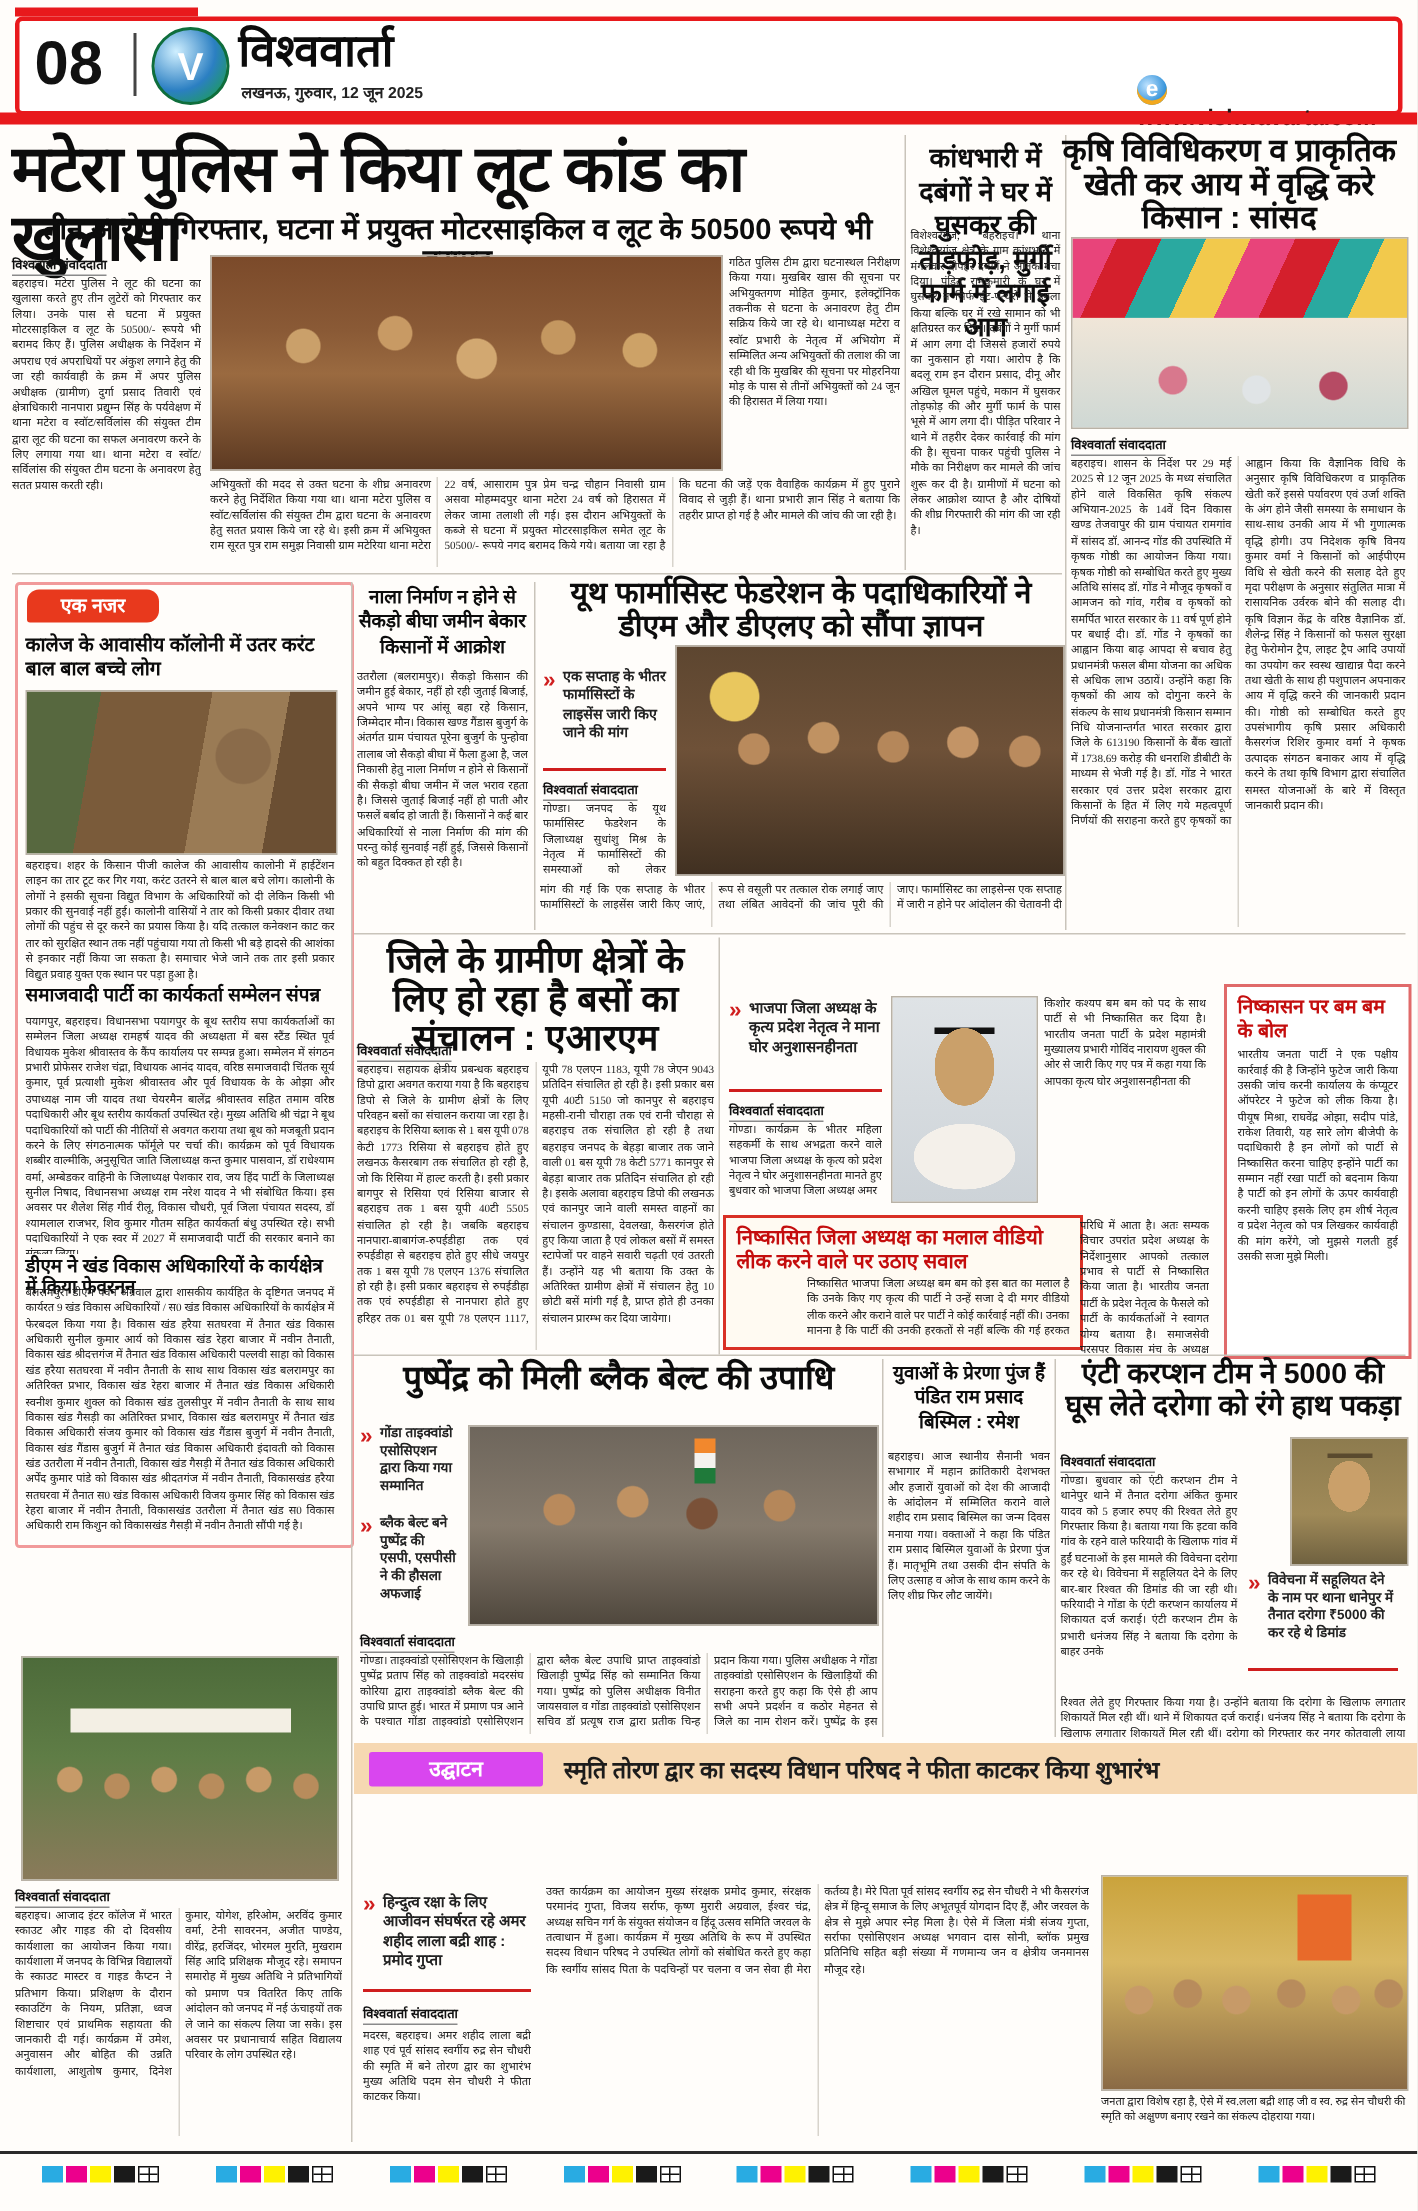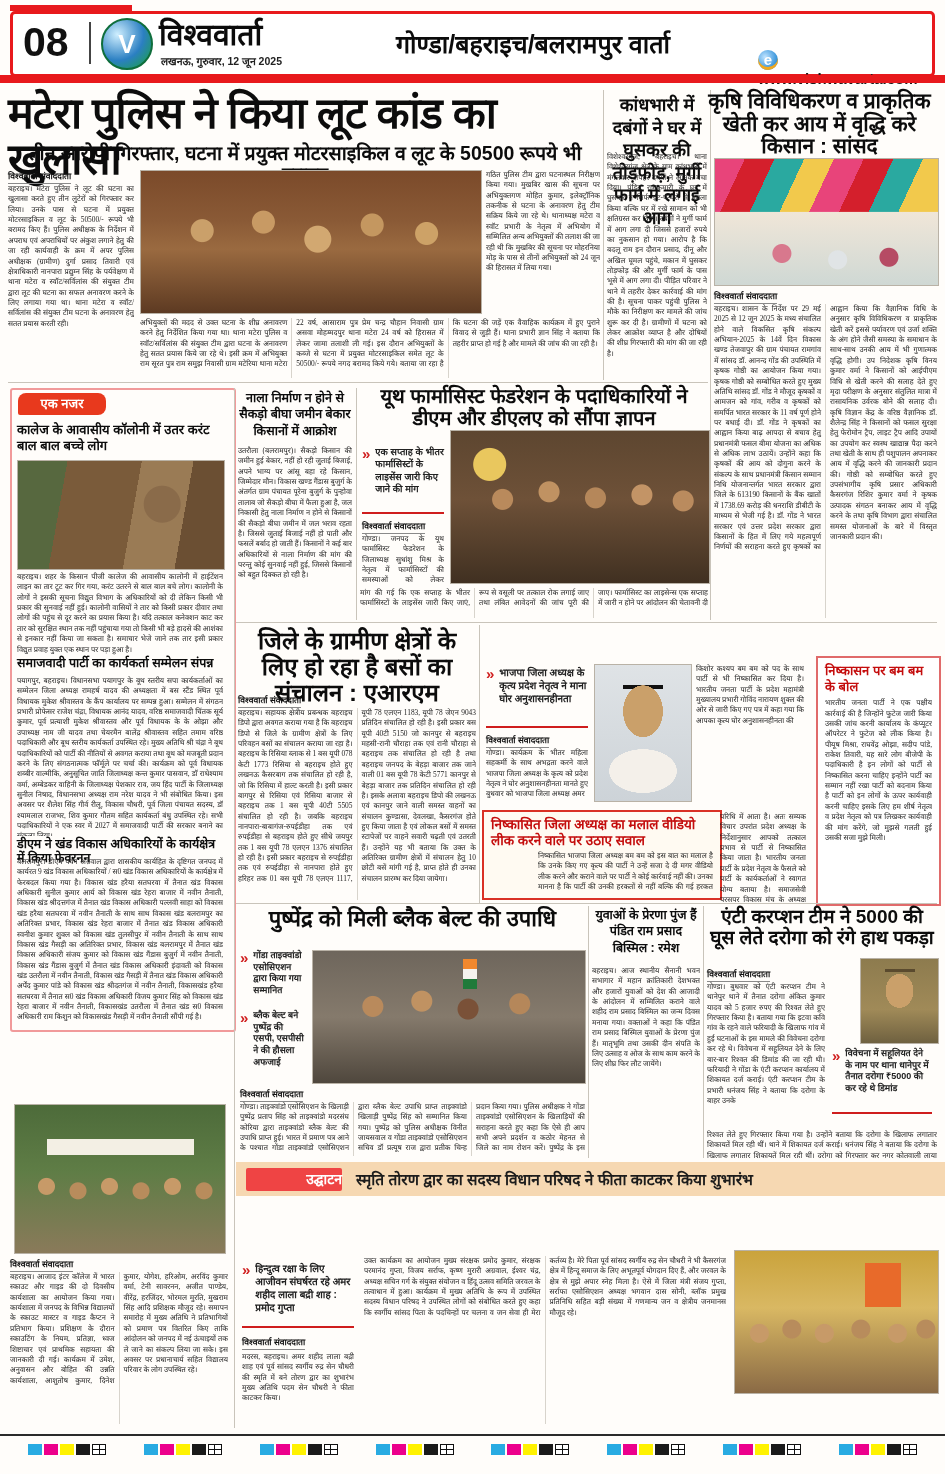--- a/index.html
+++ b/index.html
@@ -37,22 +37,22 @@
   
   .eknazar-box{border:2px solid #f19a9a;border-radius:3px;}
   .eknazar-label{background:#e8391d;color:#fff;font-family:"Liberation Sans",sans-serif;font-weight:bold;
                  font-size:13px;text-align:center;line-height:22px;border-radius:8px 8px 8px 2px;}
   .redbox{border:2px solid #d93025;background:#fffaf2;padding:5px 7px;}
   .redbox .rb-title{color:#c40d0d;font-family:"Liberation Sans",sans-serif;font-weight:bold;font-size:13.5px;line-height:1.15;}
   .sidebox{border:2px solid #e06a6a;background:#fff;padding:5px 7px;}
   .sidebox .sb-title{color:#c40d0d;font-family:"Liberation Sans",sans-serif;font-weight:bold;font-size:13px;line-height:1.2;}
   
   .strip{background:#f6d8b2;display:flex;align-items:center;gap:14px;padding-left:10px;}
-  .strip-label{background:#ef4444;color:#fff;font-family:"Liberation Sans",sans-serif;font-weight:bold;
-               font-size:14px;text-align:right;line-height:23px;width:96px;border-radius:2px;}
+  .strip-label{background:#d946ef;color:#fff;font-family:"Liberation Sans",sans-serif;font-weight:bold;
+               font-size:14px;text-align:center;line-height:23px;width:116px;border-radius:2px;}
   .strip-text{font-family:"Liberation Sans",sans-serif;font-weight:bold;font-size:15.5px;color:#1c1c1c;}
   
   .cmyk-row{display:flex;justify-content:space-between;padding:0 28px;}
   .cmyk-g{display:flex;gap:2px;}
   .sq{width:14px;height:11px;display:inline-block;}
   .reg{width:14px;height:11px;border:1px solid #111;box-sizing:border-box;
        background:linear-gradient(#111,#111) center/100% 1px no-repeat,
                   linear-gradient(#111,#111) center/1px 100% no-repeat,#fff;}
 </style>
 </head>
@@ -62,21 +62,20 @@
 
   <div class="abs" style="left:10px;top:5px;width:122px;height:6px;background:#e8191c;"></div>
   <div class="abs hdr-frame" style="left:10px;top:11px;width:919px;height:60px;">
     <div class="abs pagenum" style="left:10px;top:8px;">08</div>
     <div class="abs" style="left:76px;top:8px;width:2px;height:42px;background:#444;"></div>
     <div class="abs logo" style="left:88px;top:4px;">
         <span>V</span>
       </div>
     <div class="abs masthead" style="left:146px;top:6px;">विश्ववार्ता</div>
     <div class="abs dateline" style="left:148px;top:40px;">लखनऊ,  गुरुवार, 12 जून 2025</div>
-    <div class="abs region" style="left:340px;top:12px;width:360px;">गोण्डा/बहराइच/बलरामपुर वार्ता</div>
     <div class="abs site" style="left:745px;top:33px;">
       <span class="eicon">e</span>
       <span>www.vishwavarta.com</span>
     </div>
   </div>
   <div class="abs" style="left:0;top:75px;width:945px;height:8px;background:#e8191c;"></div>
 
   <div class="abs hl hl-left" style="left:8px;top:90px;width:594px;font-size:43px;letter-spacing:-1px;">मटेरा पुलिस ने किया लूट कांड का खुलासा</div>
   <div class="abs hl" style="left:8px;top:143px;width:594px;font-size:19.5px;">तीन आरोपी गिरफ्तार, घटना में प्रयुक्त मोटरसाइकिल व लूट के 50500 रूपये भी बरामद</div>
   <div class="abs byline" style="left:8px;top:170px;">विश्ववार्ता संवाददाता</div>
@@ -256,20 +255,21 @@
   <div class="abs photo" style="left:734px;top:1250px;width:203px;height:142px;
        background:
         radial-gradient(circle at 12% 58%, #c79a68 0 9px, transparent 10px),
         radial-gradient(circle at 28% 55%, #b88c5c 0 9px, transparent 10px),
         radial-gradient(circle at 44% 58%, #c79a68 0 9px, transparent 10px),
         radial-gradient(circle at 62% 55%, #b88c5c 0 9px, transparent 10px),
         radial-gradient(circle at 80% 58%, #c79a68 0 9px, transparent 10px),
         radial-gradient(circle at 94% 55%, #b88c5c 0 9px, transparent 10px),
         linear-gradient(#e86a2a 0 100%) 78% 12%/36px 44px no-repeat,
         linear-gradient(180deg,#caa33c 0%,#d9b863 40%,#8a6a45 100%);"></div>
+  <div class="abs j" style="left:734px;top:1396px;width:203px;height:28px;">जनता द्वारा विशेष रहा है, ऐसे में स्व.लला बद्री शाह जी व स्व. रुद्र सेन चौधरी की स्मृति को अक्षुण्ण बनाए रखने का संकल्प दोहराया गया।</div>
 
   <div class="abs" style="left:0;top:1434px;width:945px;height:2px;background:#2a2a2a;"></div>
   <div class="abs cmyk-row" style="left:0;top:1444px;width:945px;box-sizing:border-box;">
 
   <div class="cmyk-g">
         <span class="sq" style="background: rgb(41, 171, 226);"></span>
         <span class="sq" style="background: rgb(236, 0, 140);"></span>
         <span class="sq" style="background: rgb(255, 242, 0);"></span>
         <span class="sq" style="background: rgb(26, 26, 26);"></span>
         <span class="reg"></span>

